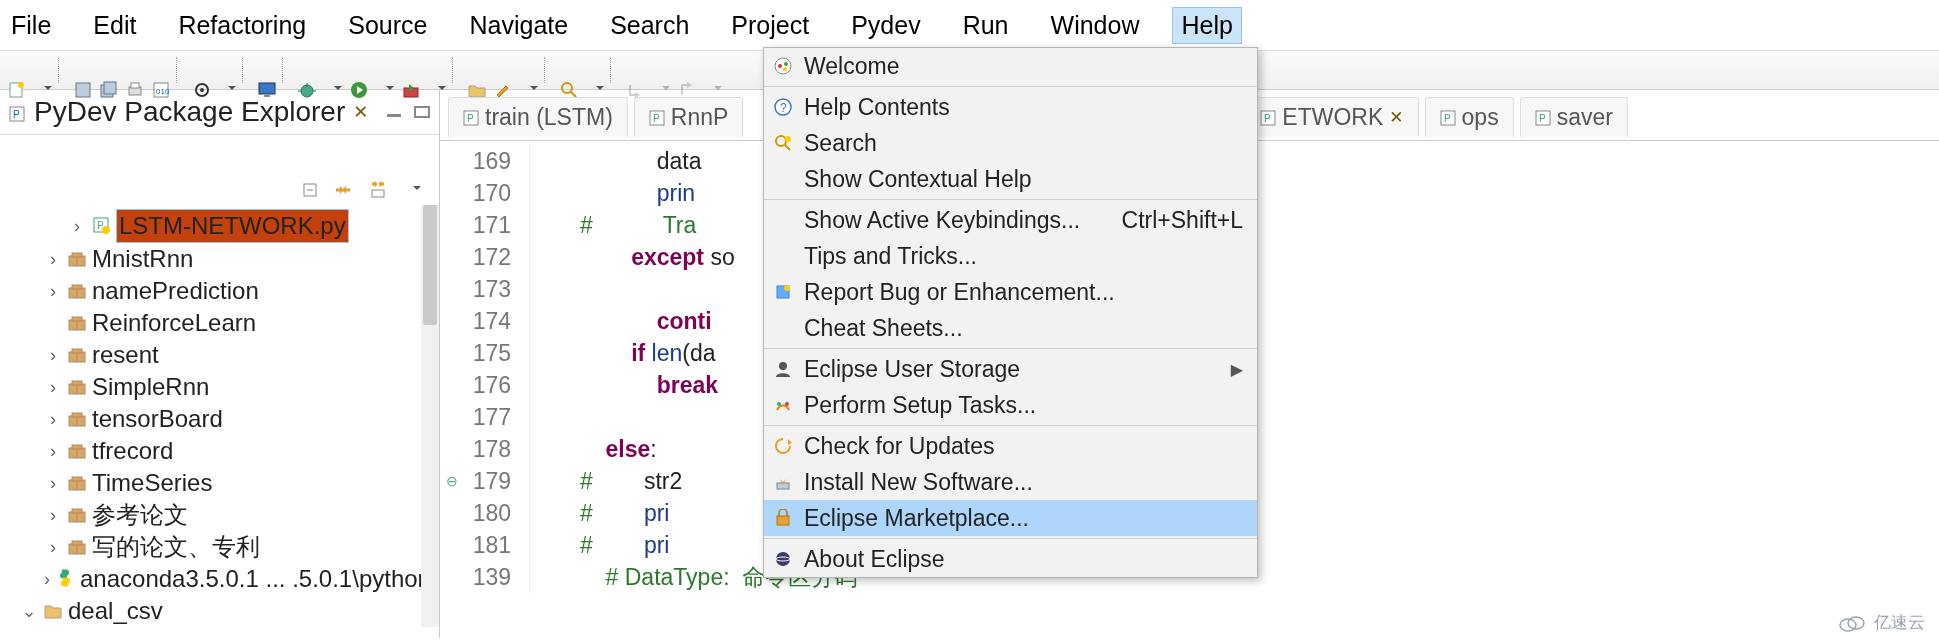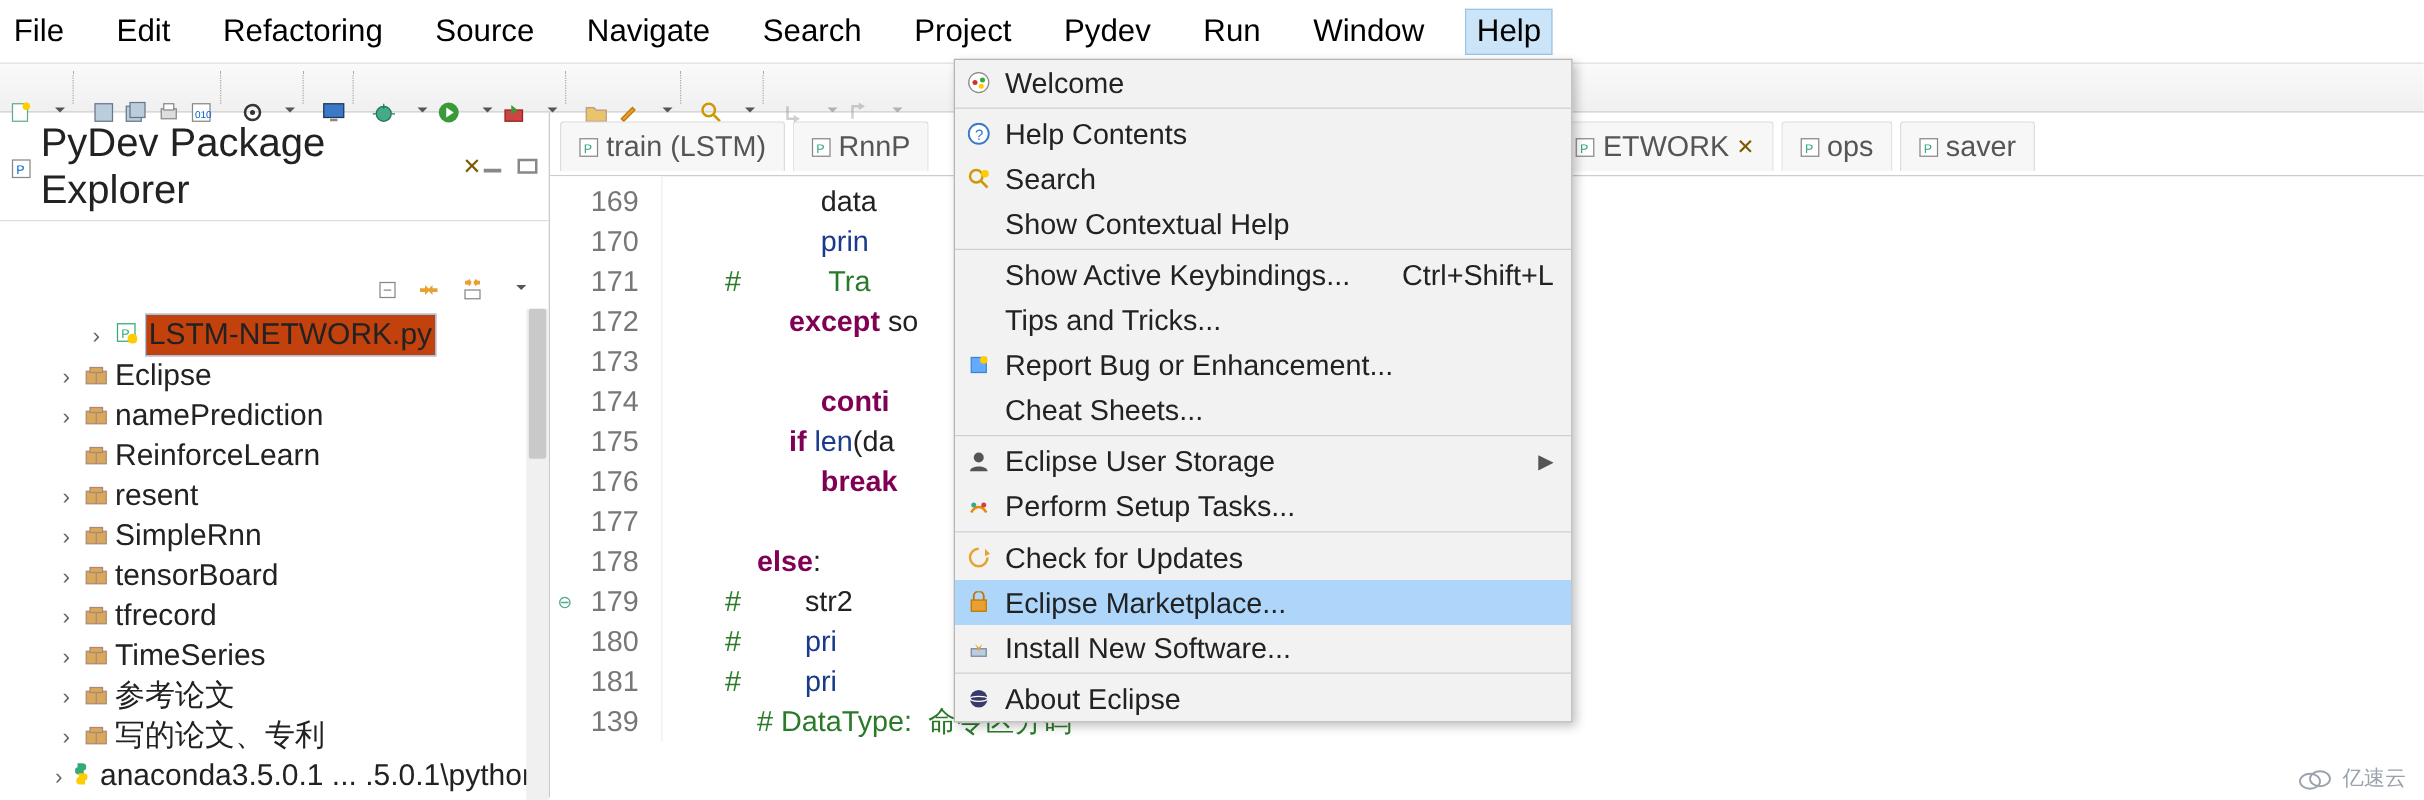--- a/index.html
+++ b/index.html
@@ -9,21 +9,21 @@
   .menubar .mitem { padding: 4px 9px; font-size: 25px; color: #000; cursor: default; }
   .menubar .mitem.active { background: #cce4f7; border: 1px solid #9ac4ea; padding: 3px 8px; }
   .toolbar { display: flex; align-items: center; height: 40px; padding-left: 4px; gap: 4px; border-top: 1px solid #ddd; border-bottom: 1px solid #ccc; background: linear-gradient(#fafafa,#f0f0f0); }
   .tbtn { width: 22px; height: 22px; display: inline-flex; align-items: center; justify-content: flex-end; margin-top: 40px; }
   .vsep { width: 6px; height: 26px; border-left: 1px dotted #aaa; margin: 0 2px; }
   .dd::after { content: ""; display: inline-block; border: 4px solid transparent; border-top-color: #555; margin-left: 3px; vertical-align: middle; }
   .workspace { display: flex; height: calc(640px - 92px); }
   .explorer { width: 440px; border-right: 1px solid #c9c9c9; display: flex; flex-direction: column; }
   .explorer-tab { display: flex; align-items: center; padding: 6px 8px; border-bottom: 1px solid #ddd; }
   .explorer-tab .icon { width: 20px; height: 20px; margin-right: 6px; }
-  .explorer-tab .lab { font-size: 32px; }
+  .explorer-tab .lab { font-size: 28px; }
   .explorer-tab .x { margin-left: 8px; font-size: 18px; color: #7a5b00; }
   .explorer-tab .spacer { flex: 1; }
   .explorer-tab .minmax { display:flex; gap:10px; }
   .ex-toolrow { display: flex; justify-content: flex-end; padding: 4px 18px; gap: 12px; }
   .tree { padding: 4px 6px 0 10px; font-size: 24px; line-height: 32px; position: relative; }
   .tree .row { display: flex; align-items: center; gap: 6px; white-space: nowrap; }
   .tree .tw { width: 18px; text-align: center; color: #666; font-size: 18px; }
   .tree .sel { background: #c2410c; border: 1px solid #9ac4ea; padding: 0 2px; }
   .vscrl { position: absolute; right: 0; top: 0; width: 18px; height: 100%; background: #f0f0f0; }
   .vscrl .thumb { position: absolute; left: 2px; width: 14px; background: #c9c9c9; border-radius: 2px; }
@@ -229,21 +229,21 @@
             </svg></span>
           <span class="sel">LSTM-NETWORK.py</span>
         </div>
         <div class="row" style="padding-left: 34px;">
           <span class="tw">›</span>
           <span><svg width="18" height="16">
               <rect x="1" y="5" width="16" height="10" fill="#d9a85a" stroke="#a87"></rect>
               <line x1="9" y1="5" x2="9" y2="15" stroke="#a87"></line>
               <rect x="4" y="2" width="10" height="4" fill="#d9a85a" stroke="#a87"></rect>
             </svg></span>
-          <span>Eclipse</span>
+          <span>MnistRnn</span>
         </div>
         <div class="row" style="padding-left: 34px;">
           <span class="tw">›</span>
           <span><svg width="18" height="16">
               <rect x="1" y="5" width="16" height="10" fill="#d9a85a" stroke="#a87"></rect>
               <line x1="9" y1="5" x2="9" y2="15" stroke="#a87"></line>
               <rect x="4" y="2" width="10" height="4" fill="#d9a85a" stroke="#a87"></rect>
             </svg></span>
           <span>namePrediction</span>
         </div>
@@ -485,37 +485,37 @@
     <div class="sep"></div>
     <div class="row">
       <span class="ic">
         <svg width="18" height="18">
           <path d="M9 2a7 7 0 1 0 7 7" fill="none" stroke="#e8a030" stroke-width="2"></path>
           <polygon points="14,2 18,6 14,8" fill="#e8a030"></polygon>
         </svg>
       </span>
       <span>Check for Updates</span>
     </div>
+    <div class="row">
+      <span class="ic">
+        <svg width="18" height="18">
+          <rect x="3" y="10" width="12" height="6" fill="#bcd" stroke="#789"></rect>
+          <polygon points="9,2 9,9 6,6 9,12 12,6 9,9" fill="#e8a030"></polygon>
+        </svg>
+      </span>
+      <span>Install New Software...</span>
+    </div>
     <div class="row sel">
       <span class="ic">
         <svg width="18" height="18">
           <rect x="3" y="7" width="12" height="9" fill="#e8a030" stroke="#b70"></rect>
           <path d="M5 7V4a4 4 0 0 1 8 0v3" fill="none" stroke="#b70" stroke-width="1.5"></path>
         </svg>
       </span>
       <span>Eclipse Marketplace...</span>
-    </div>
-    <div class="row">
-      <span class="ic">
-        <svg width="18" height="18">
-          <rect x="3" y="10" width="12" height="6" fill="#bcd" stroke="#789"></rect>
-          <polygon points="9,2 9,9 6,6 9,12 12,6 9,9" fill="#e8a030"></polygon>
-        </svg>
-      </span>
-      <span>Install New Software...</span>
     </div>
     <div class="sep"></div>
     <div class="row">
       <span class="ic">
         <svg width="18" height="18">
           <circle cx="9" cy="9" r="7" fill="#3a3a6a"></circle>
           <ellipse cx="9" cy="9" rx="7" ry="2" fill="none" stroke="#fff"></ellipse>
         </svg>
       </span>
       <span>About Eclipse</span>

